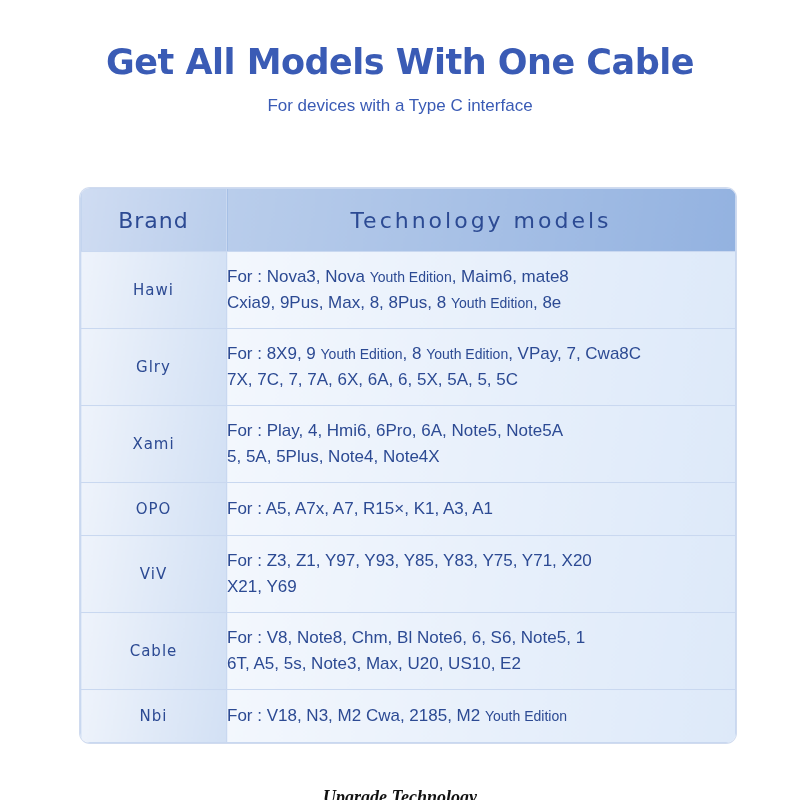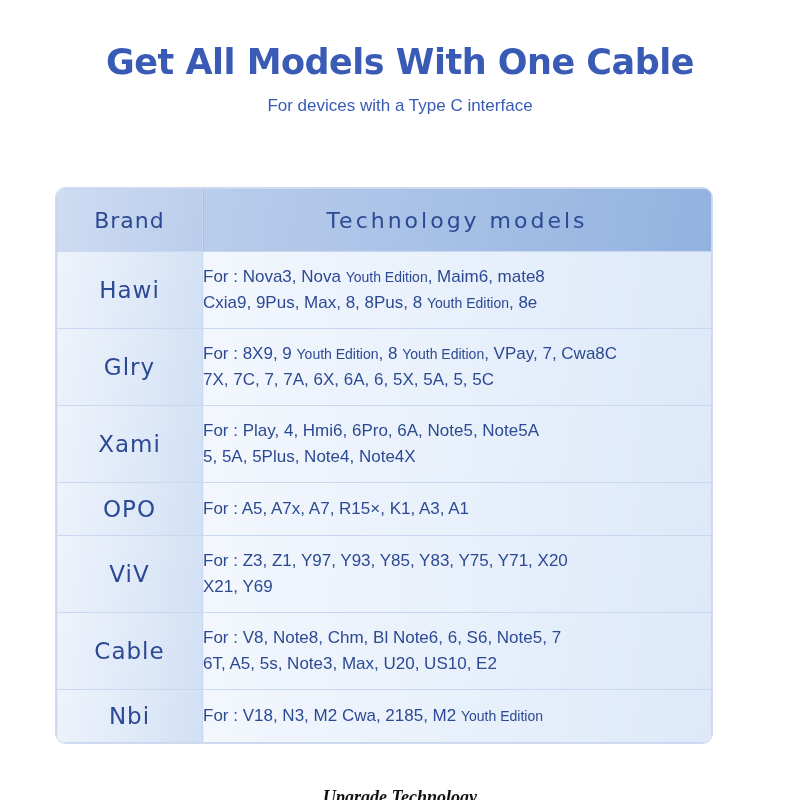--- a/index.html
+++ b/index.html
@@ -30,21 +30,21 @@
   }
   .subhead {
     text-align: center;
     color: #3a5bb5;
     font-size: 17px;
     margin-top: 14px;
     font-family: "Liberation Sans", sans-serif;
   }
   .table-wrap {
     position: absolute;
-    left: 56px;
+    left: 80px;
     top: 146px;
     width: 656px;
     border-radius: 10px;
     overflow: hidden;
     box-shadow: 0 0 0 1px rgba(170,190,225,0.55);
   }
   table.models {
     width: 100%;
     border-collapse: collapse;
     table-layout: fixed;
@@ -74,21 +74,21 @@
     color: #2c4a93;
     font-size: 22px;
     font-weight: normal;
     text-align: center;
     letter-spacing: 3px;
     font-family: "DejaVu Sans", sans-serif;
   }
   .brand-cell {
     background: linear-gradient(100deg, #eef3fb 0%, #d2e0f4 100%);
     color: #2c4a93;
-    font-size: 23px;
+    font-size: 15px;
     text-align: center;
     letter-spacing: 1px;
     font-family: "DejaVu Sans", sans-serif;
   }
   .models-cell {
     background: linear-gradient(100deg, #f3f7fd 0%, #dde9f9 100%);
     color: #2c4a93;
     font-size: 17px;
     padding: 12px 0 12px 18px;
     line-height: 1.55;
@@ -161,21 +161,21 @@
           <tr class="row-tall">
             <td class="brand-cell">ViV</td>
             <td class="models-cell">
               <div><span>For : Z3, Z1, Y97, Y93, Y85, Y83, Y75, Y71, X20</span></div>
               <div><span>X21, Y69</span></div>
             </td>
           </tr>
           <tr class="row-tall">
             <td class="brand-cell">Cable</td>
             <td class="models-cell">
-              <div><span>For : V8, Note8, Chm, Bl Note6, 6, S6, Note5, 7</span></div>
+              <div><span>For : V8, Note8, Chm, Bl Note6, 6, S6, Note5, 1</span></div>
               <div><span>6T, A5, 5s, Note3, Max, U20, US10, E2</span></div>
             </td>
           </tr>
           <tr class="row-short">
             <td class="brand-cell">Nbi</td>
             <td class="models-cell">
               <div><span>For : V18, N3, M2 Cwa, 2185, M2 </span><span class="small">Youth Edition</span></div>
             </td>
           </tr>
         </tbody>

